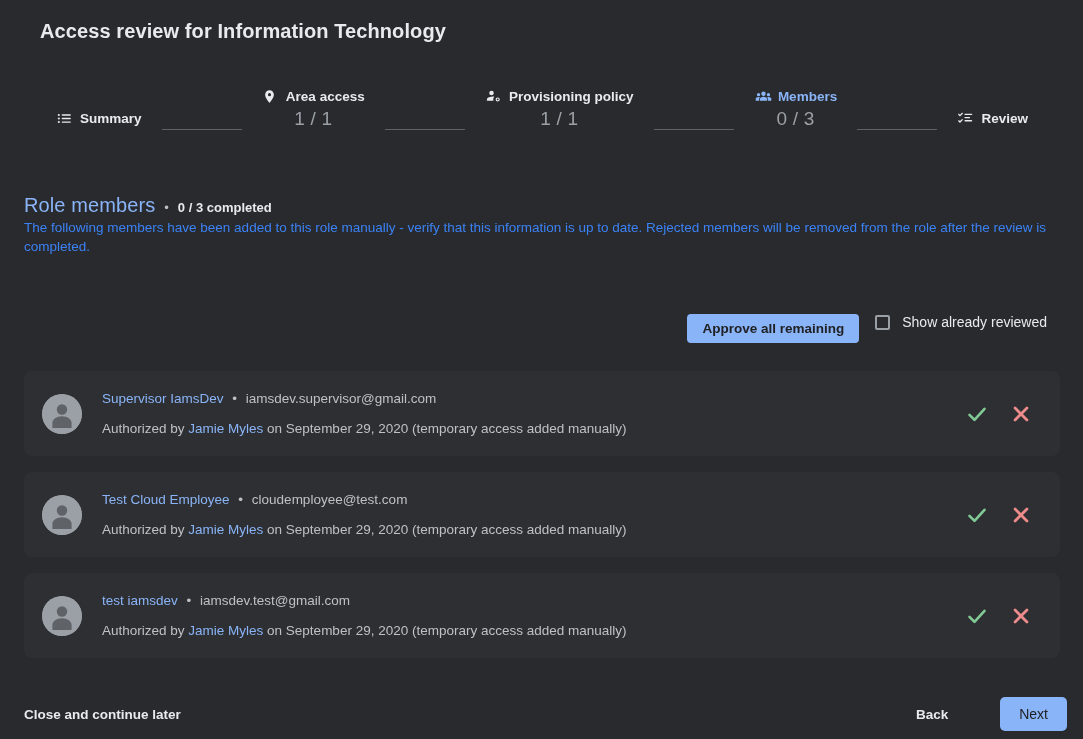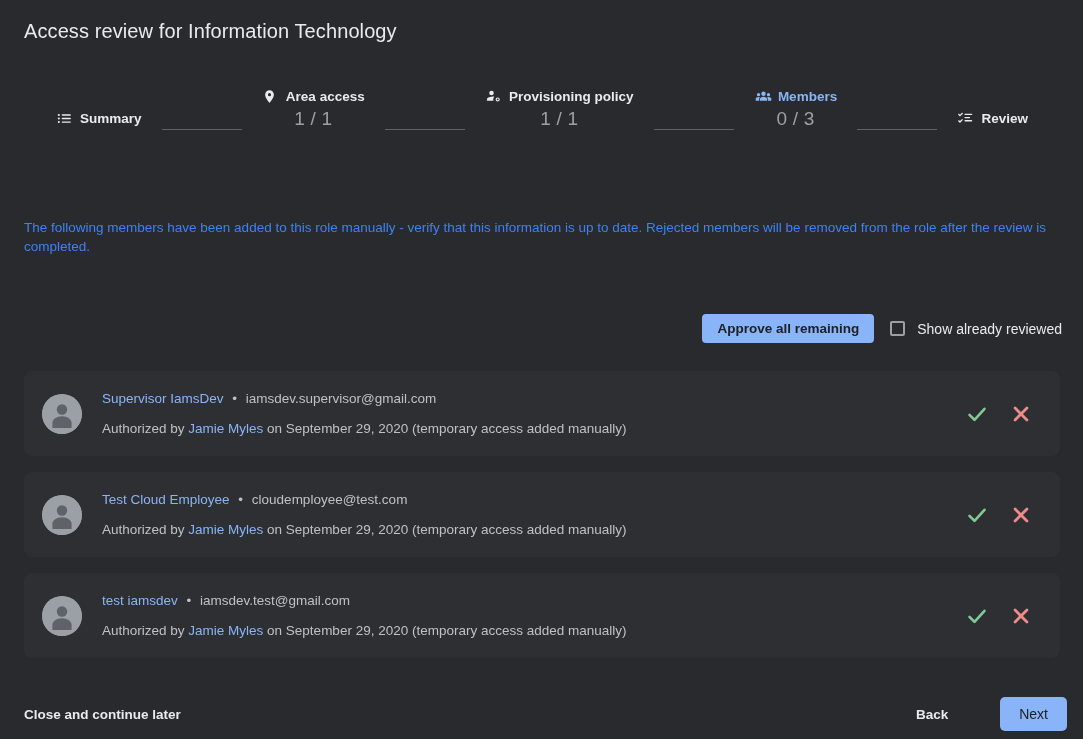--- a/index.html
+++ b/index.html
@@ -18,24 +18,24 @@
   .page {
     position: relative;
     width: 1083px;
     height: 739px;
     box-sizing: border-box;
   }
 
   
   .title {
     position: absolute;
-    left: 24px;
+    left: 40px;
     top: 20px;
     font-size: 20px;
-    font-weight: normal;
+    font-weight: bold;
     color: #e8eaed;
     letter-spacing: 0.1px;
   }
 
   
   .stepper {
     position: absolute;
     left: 56px;
     top: 78px;
     width: 972px;
@@ -115,24 +115,24 @@
     top: 218px;
     width: 1035px;
     font-size: 13.5px;
     line-height: 19px;
     color: #3b82f6;
   }
 
   
   .actionbar {
     position: absolute;
-    right: 21px;
+    right: 36px;
     top: 314px;
     display: flex;
-    align-items: center;
+    align-items: flex-start;
     gap: 0;
   }
   .approve-btn {
     background: #8ab4f8;
     color: #202124;
     border: none;
     border-radius: 4px;
     font-family: "Liberation Sans", sans-serif;
     font-size: 13.5px;
     font-weight: bold;
@@ -380,20 +380,25 @@
             <rect x="10.5" y="9.8" width="8" height="1.7" rx="0.85"></rect>
           </svg>
         </span>
         <span class="step-label">Review</span>
       </div>
       <div class="step-count"></div>
     </div>
 
   </div>
 
+  <div class="section-head">
+    <span class="section-title">Role members</span>
+    <span class="section-dot">•</span>
+    <span class="section-sub">0 / 3 completed</span>
+  </div>
   <div class="section-desc">The following members have been added to this role manually - verify that this information is up to date. Rejected members will be removed from the role after the review is completed.</div>
 
   <div class="actionbar">
     <button class="approve-btn">Approve all remaining</button>
     <label class="checkwrap">
       <span class="cbox"></span>
       <span class="cbox-label">Show already reviewed</span>
     </label>
   </div>
 

